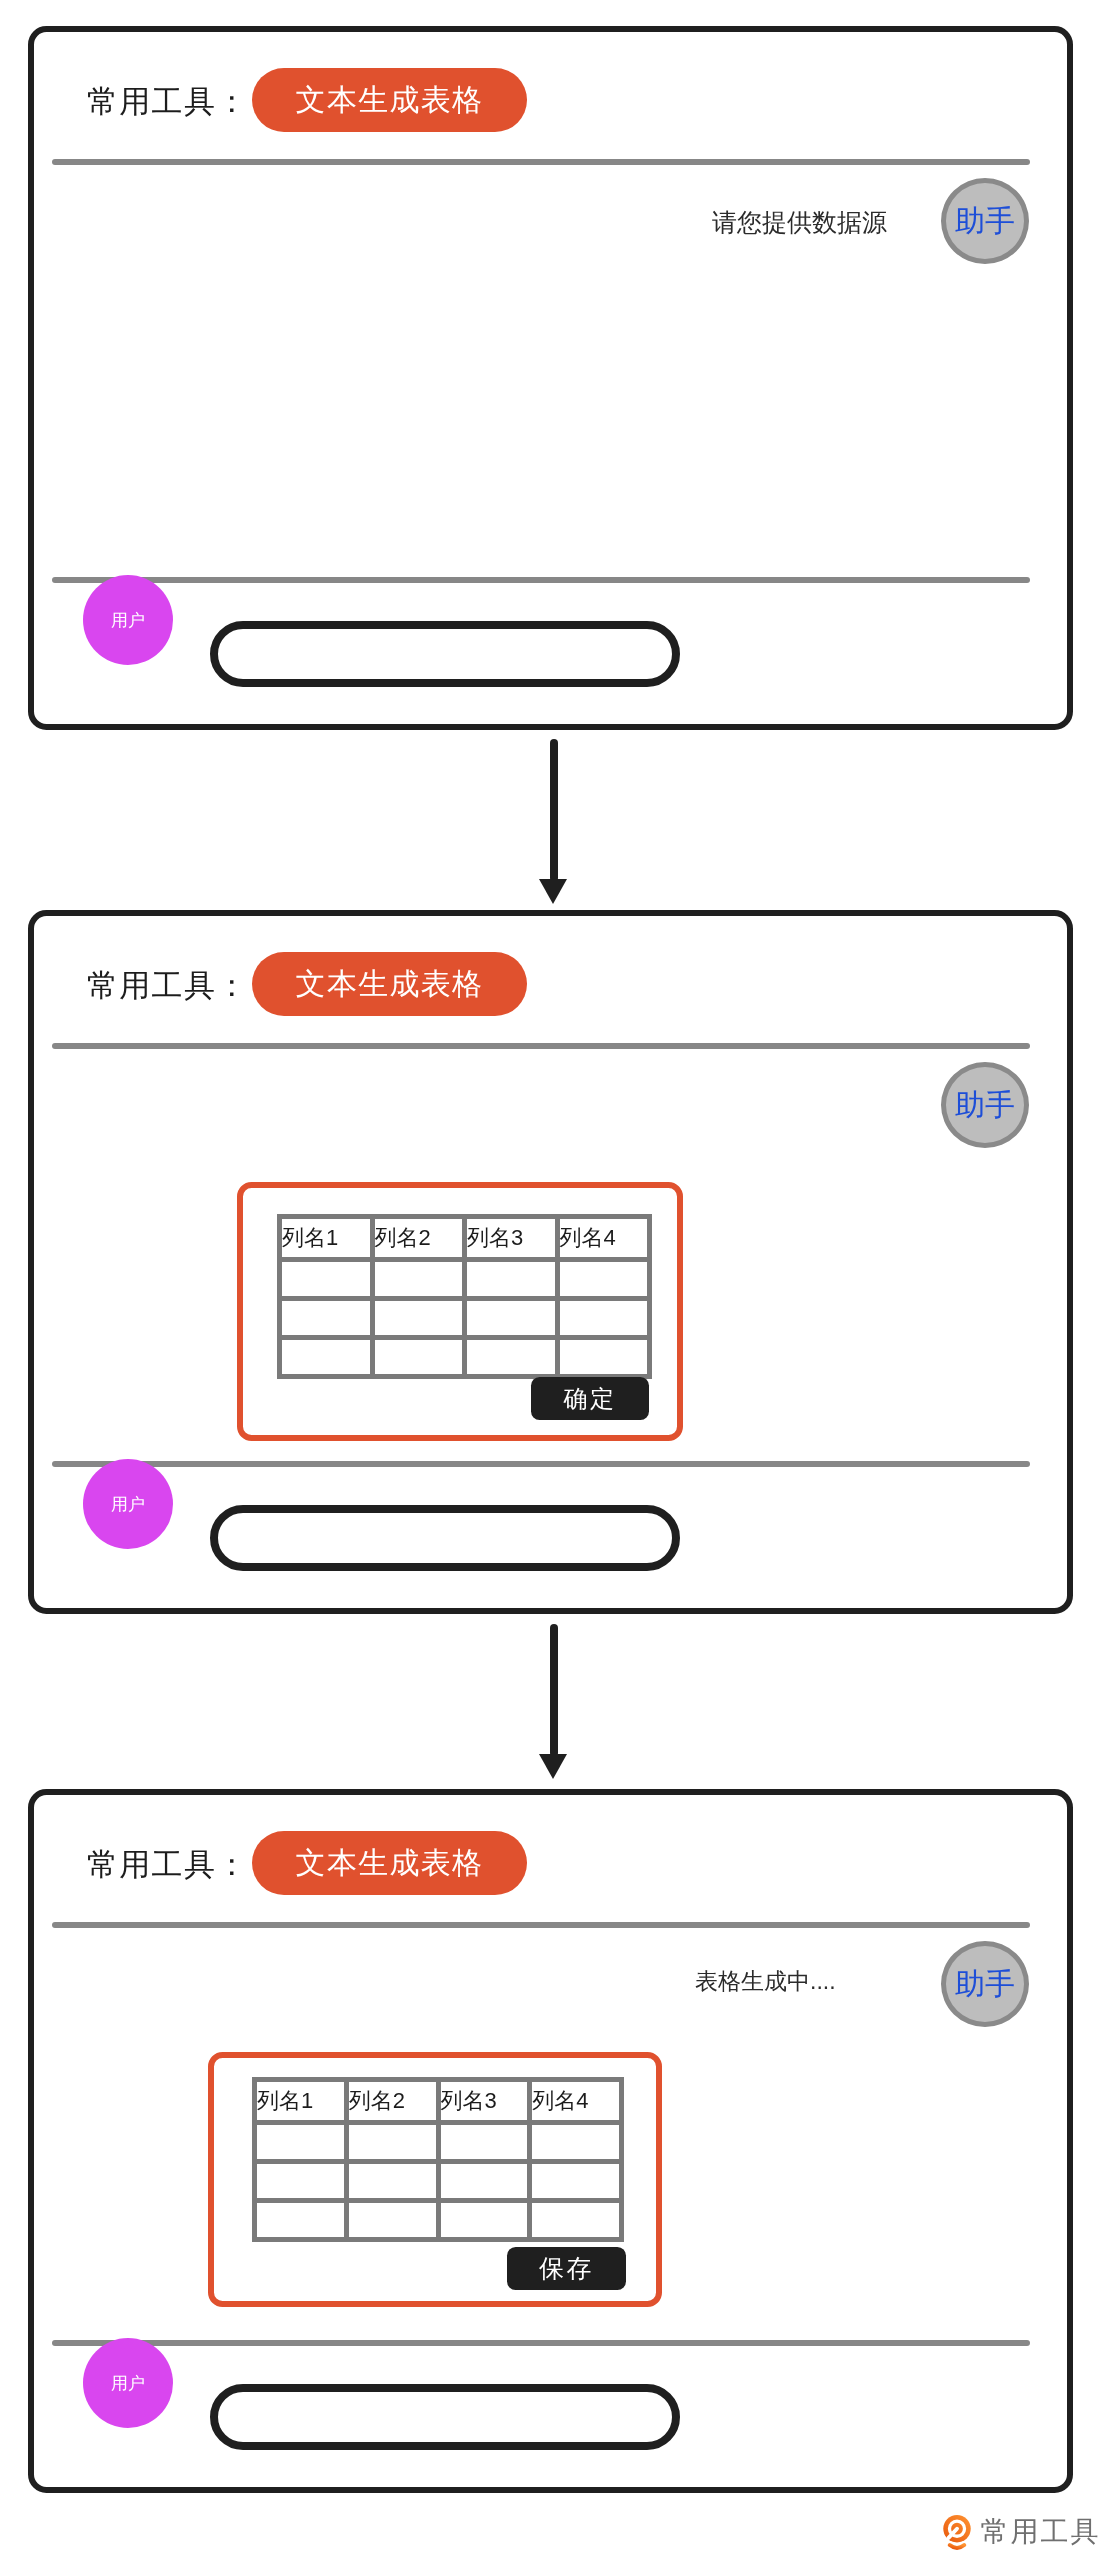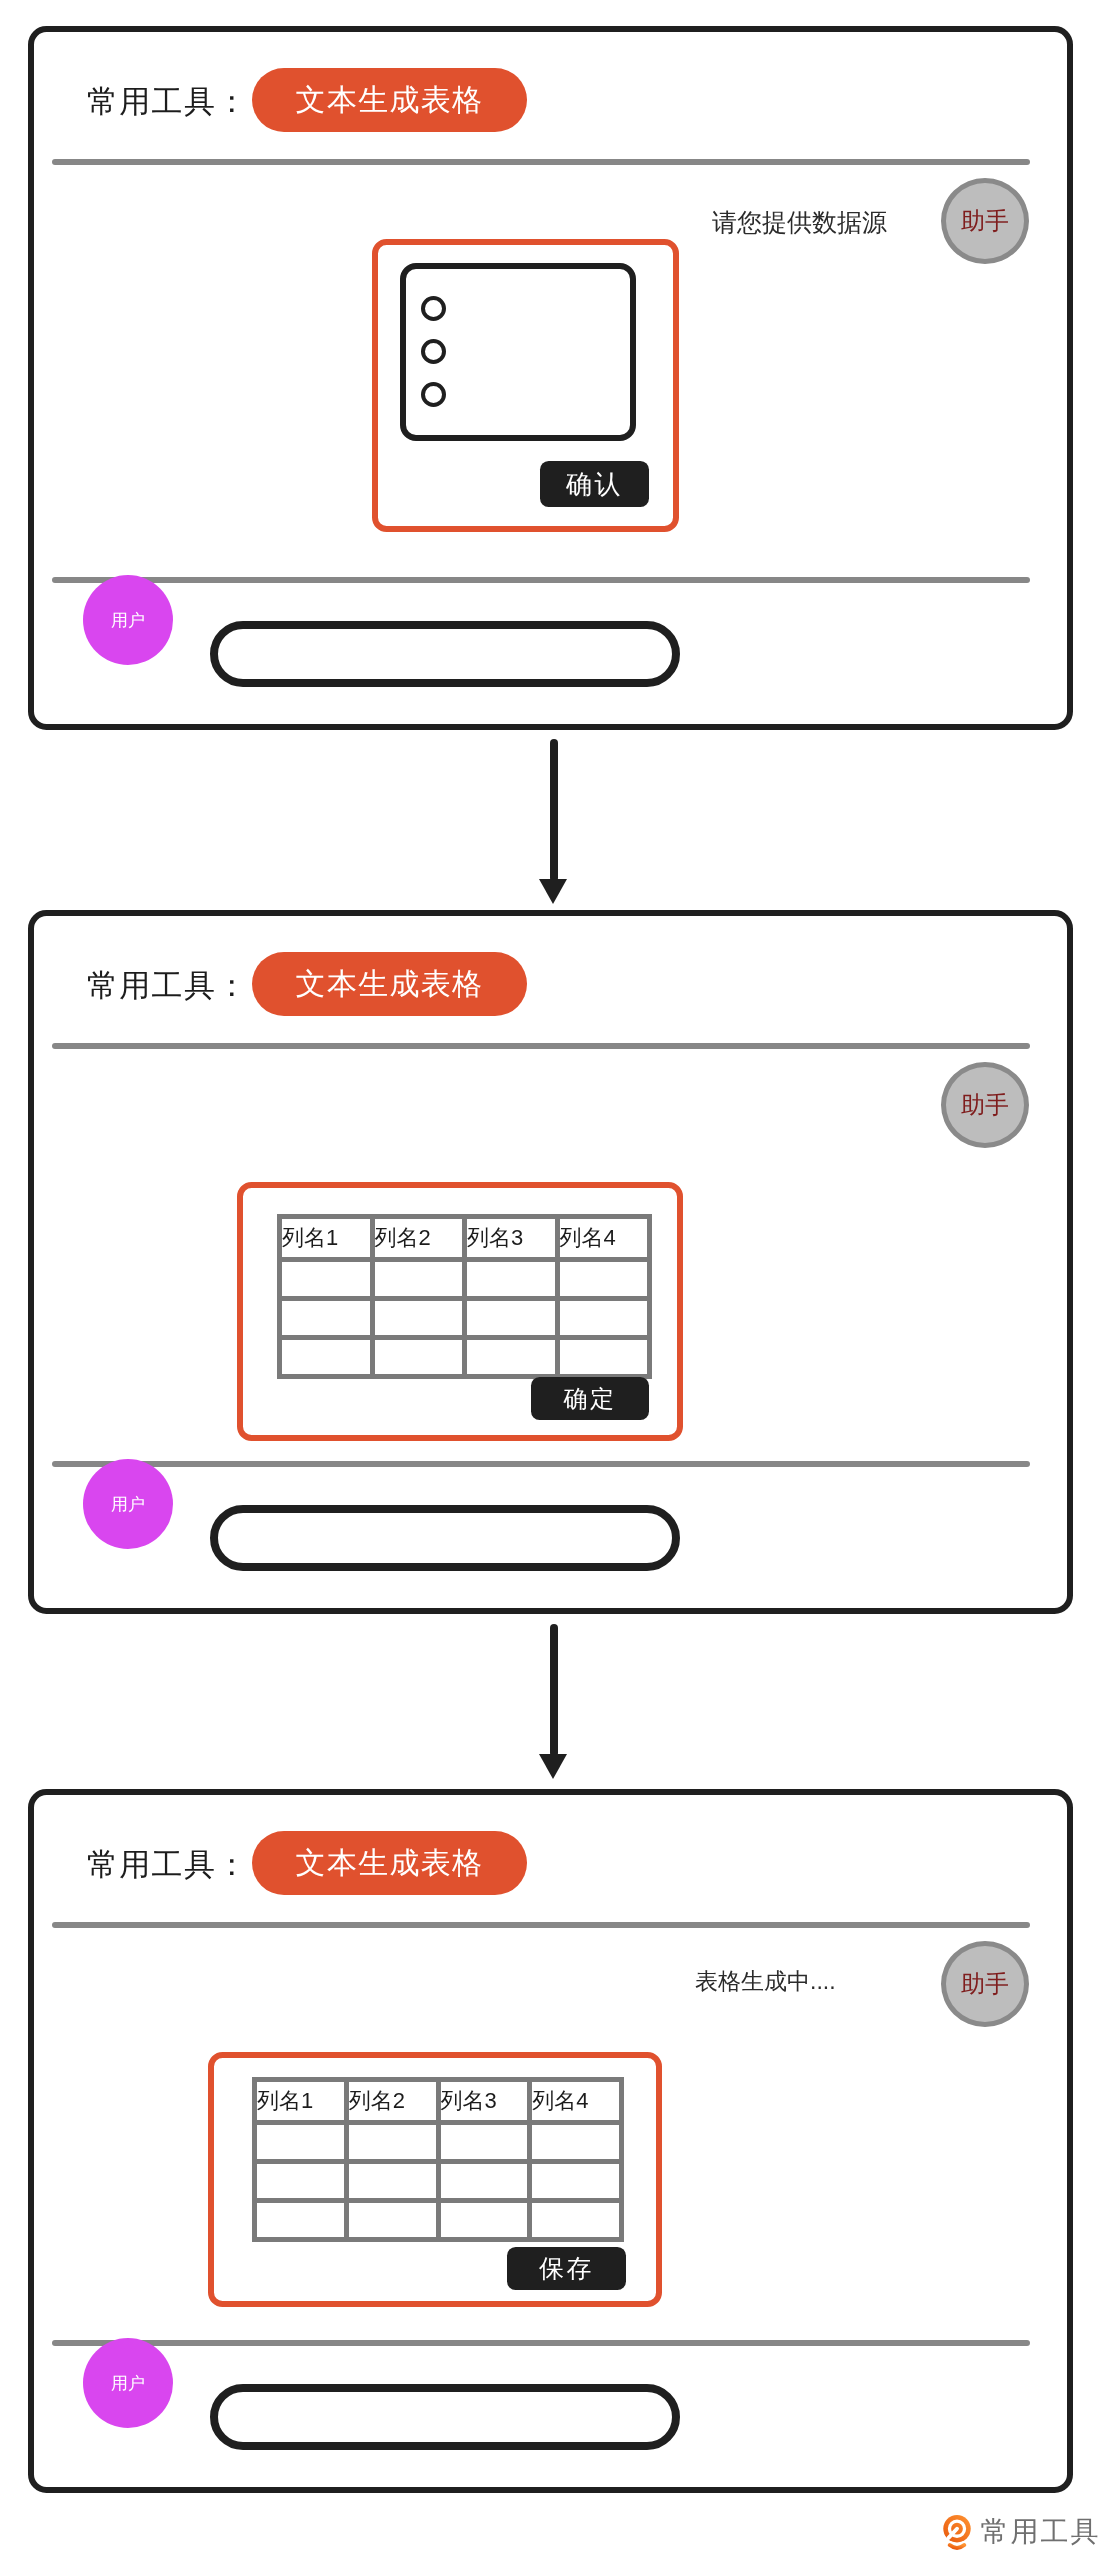--- a/index.html
+++ b/index.html
@@ -42,21 +42,21 @@
   .divider.top { top: 127px; }
   .divider.bot { top: 545px; }
 
   
   .assistant-avatar {
     position: absolute; left: 907px; top: 146px; width: 88px; height: 86px;
     border-radius: 50%;
     background: var(--avatar-gray-fill, #bdbdbd);
     border: 5.3px solid var(--avatar-gray-border, #8a8a8a);
     display: flex; align-items: center; justify-content: center;
-    font-size: 24px; color: #7f1d1d; white-space: nowrap;
+    font-size: 30px; color: #1d4ed8; white-space: nowrap;
   }
   .msg { position: absolute; color: #2b2b2b; white-space: nowrap; }
   .p1 .msg { left: 678px; top: 174px; font-size: 25px; }
   .p2 .msg { left: 660px; top: 169px; font-size: 24px; line-height: 32px; }
   .p3 .msg { left: 661px; top: 171px; font-size: 23px; }
 
   
   .obox {
     position: absolute; background: #fff;
     border: 6.6px solid var(--accent-orange, #e0512e); border-radius: 14.5px;
@@ -136,28 +136,20 @@
 <div class="canvas">
 
   <section class="panel p1">
     <span class="toolbar-label">常用工具：</span>
     <button class="tool-pill">文本生成表格</button>
     <div class="divider top"></div>
 
     <div class="msg">请您提供数据源</div>
     <div class="assistant-avatar">助手</div>
 
-    <div class="obox">
-      <div class="blackbox">
-        <span class="circle c1"></span>
-        <span class="circle c2"></span>
-        <span class="circle c3"></span>
-      </div>
-      <button class="wf-btn">确认</button>
-    </div>
 
     <div class="divider bot"></div>
     <div class="user-avatar">用户</div>
     <div class="input-pill"></div>
   </section>
 
   <div class="arrow a1">
     <div class="shaft"></div>
     <div class="head"></div>
   </div>

